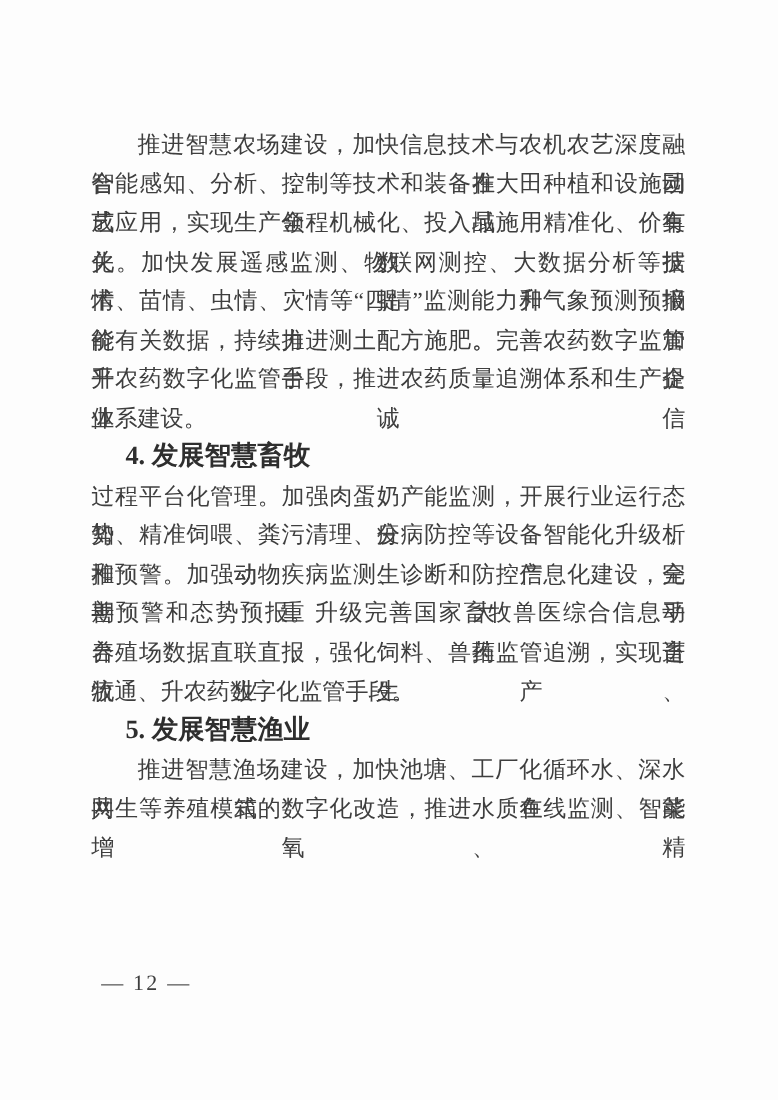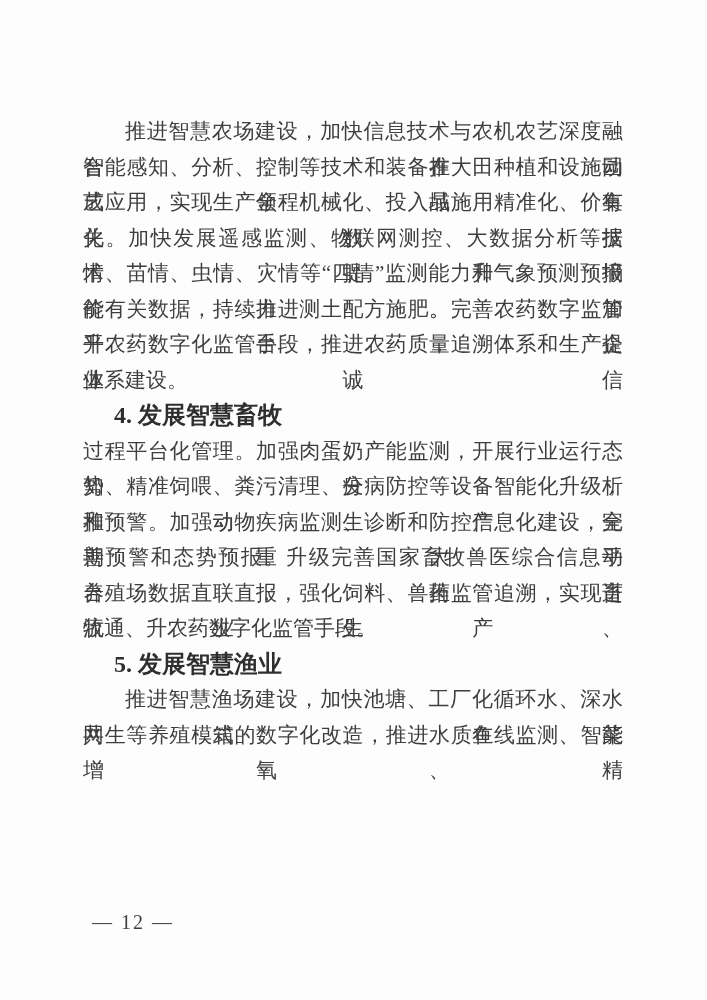--- a/index.html
+++ b/index.html
@@ -47,21 +47,20 @@
     text-align: left;
   }
   .footer {
     position: absolute;
     left: 92px;
     top: 881px;
     font-size: 20px;
     line-height: 26px;
     color: #3e3e3e;
     letter-spacing: 2px;
-    margin-top: 28px;
   }
 </style>
 </head>
 <body>
 
 <div class="page">
   <div class="content">
 
     <div class="line indent">推进智慧农场建设，加快信息技术与农机农艺深度融合，推动</div>
     <div class="line">智能感知、分析、控制等技术和装备在大田种植和设施园艺领域集</div>

